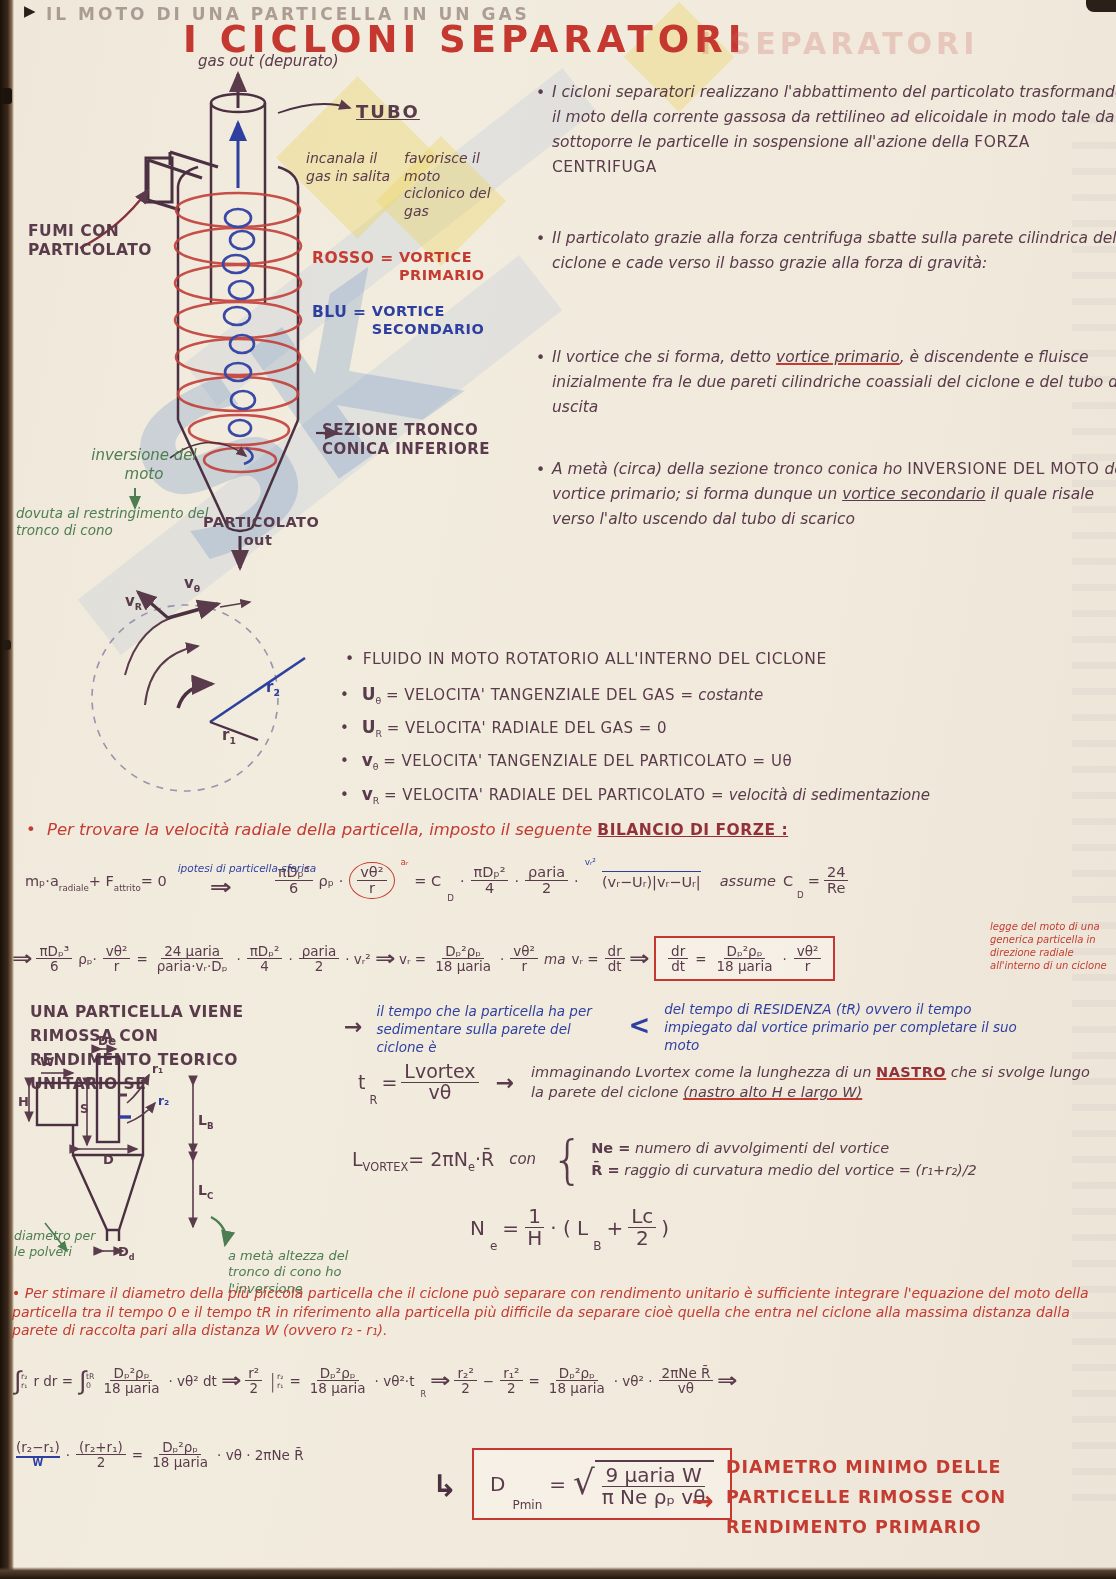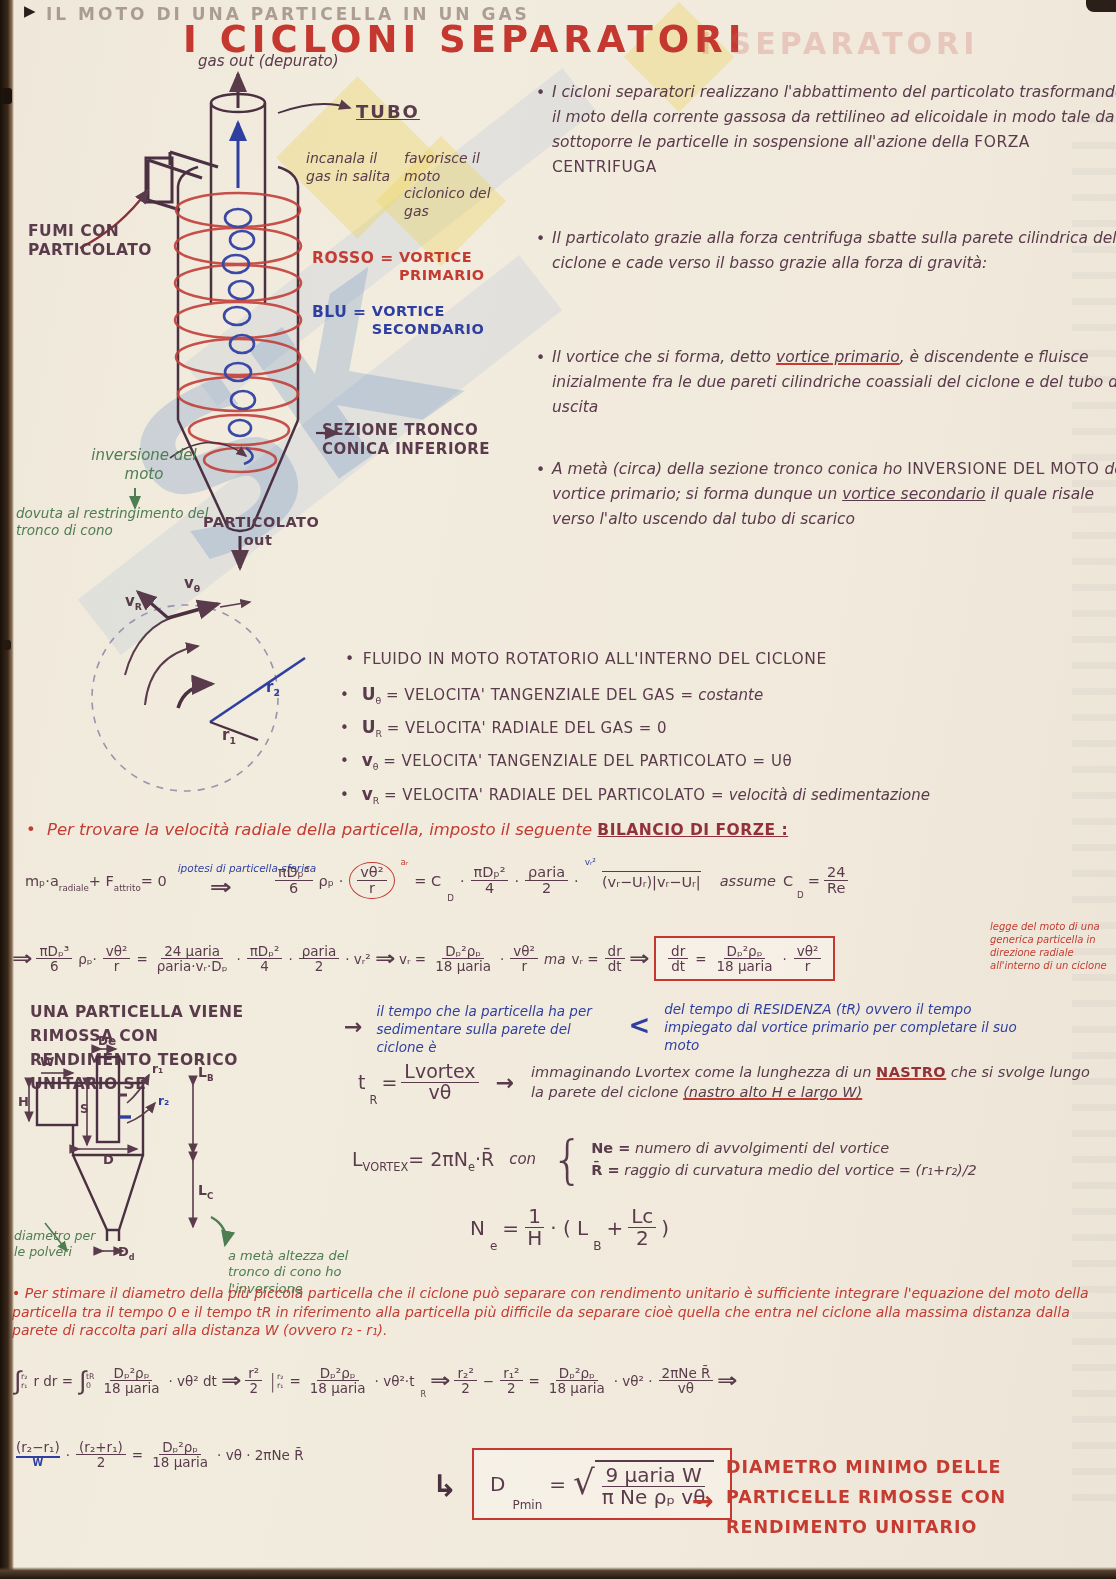--- a/index.html
+++ b/index.html
@@ -397,21 +397,21 @@
       <path d="M196,172 Q214,182 210,200" stroke="#4e7d52" stroke-width="2.4" marker-end="url(#ahg)"></path>
     </g>
   </svg>
   <div class="abs" style="left:40px;top:1054px;font-size:13px;font-weight:bold;">W</div>
   <div class="abs" style="left:98px;top:1034px;font-size:12px;font-weight:bold;">De</div>
   <div class="abs" style="left:18px;top:1094px;font-size:13px;font-weight:bold;">H</div>
   <div class="abs" style="left:80px;top:1102px;font-size:12px;font-weight:bold;">S</div>
   <div class="abs" style="left:152px;top:1062px;font-size:12px;font-weight:bold;">r₁</div>
   <div class="abs blue" style="left:158px;top:1094px;font-size:12px;font-weight:bold;">r₂</div>
   <div class="abs" style="left:103px;top:1152px;font-size:13px;font-weight:bold;">D</div>
-  <div class="abs" style="left:198px;top:1064px;font-size:14px;font-weight:bold;">L<sub>B</sub></div>
+  <div class="abs" style="left:198px;top:1112px;font-size:14px;font-weight:bold;">L<sub>B</sub></div>
   <div class="abs" style="left:198px;top:1182px;font-size:14px;font-weight:bold;">L<sub>C</sub></div>
   <div class="abs" style="left:118px;top:1244px;font-size:13px;font-weight:bold;">D<sub>d</sub></div>
   <div class="abs hw green lbl" style="left:14px;top:1228px;width:90px;font-size:12.5px;">diametro per le polveri</div>
   <div class="abs hw green lbl" style="left:228px;top:1248px;width:150px;font-size:13px;">a metà altezza del tronco di cono ho l'inversione</div>
 
   <div class="eqrow" style="left:358px;top:1062px;font-size:17px;">
     <span style="display:inline-flex;align-items:center;gap:4px;font-size:19px;">
         <span>t</span>
         <span class="tsub">R</span>
         <span>=</span>
@@ -567,16 +567,16 @@
               <span class="fd">π Ne ρₚ vθ</span>
             </span>
           </span>
         </span>
       </span>
   </div>
   <div class="abs red" style="left:692px;top:1486px;font-size:26px;font-weight:bold;">→</div>
   <div class="abs red hc" style="left:726px;top:1452px;width:340px;font-size:17.5px;font-weight:bold;line-height:30px;letter-spacing:1px;">
     <div>DIAMETRO MINIMO DELLE</div>
     <div>PARTICELLE RIMOSSE CON</div>
-    <div>RENDIMENTO UNITARIO</div>
+    <div>RENDIMENTO PRIMARIO</div>
   </div>
 
 </div>
 
 </body></html>

